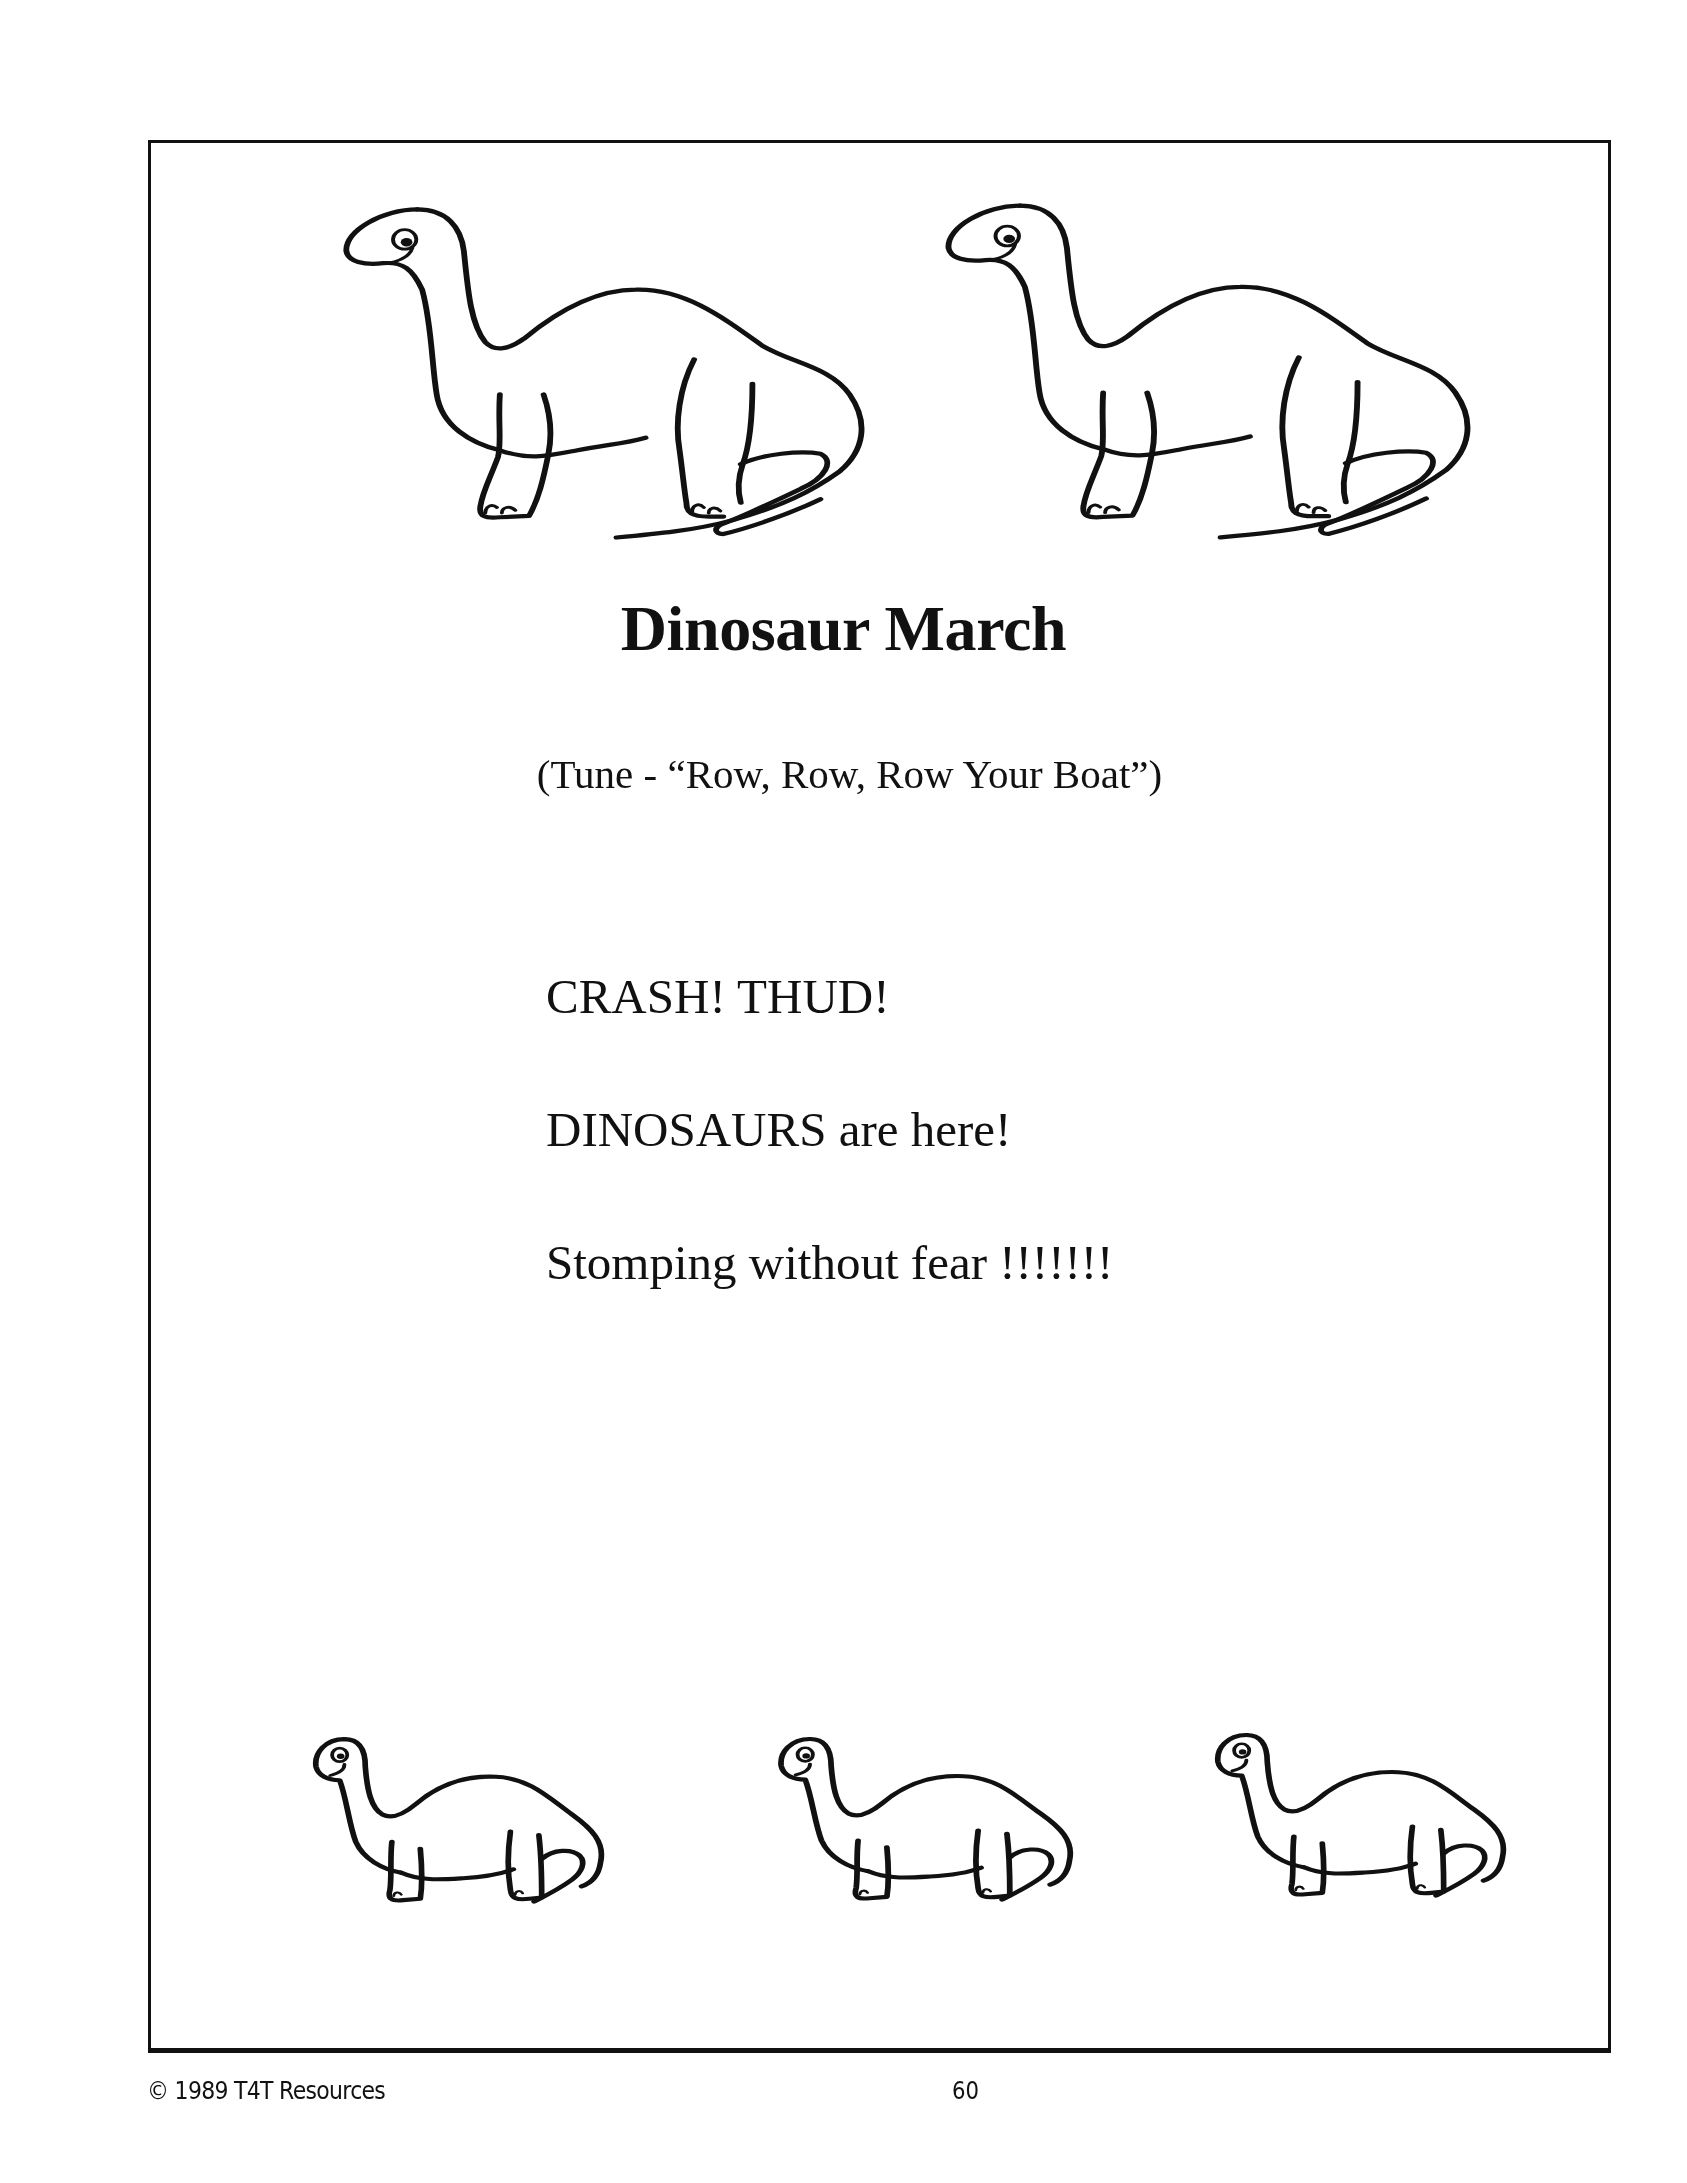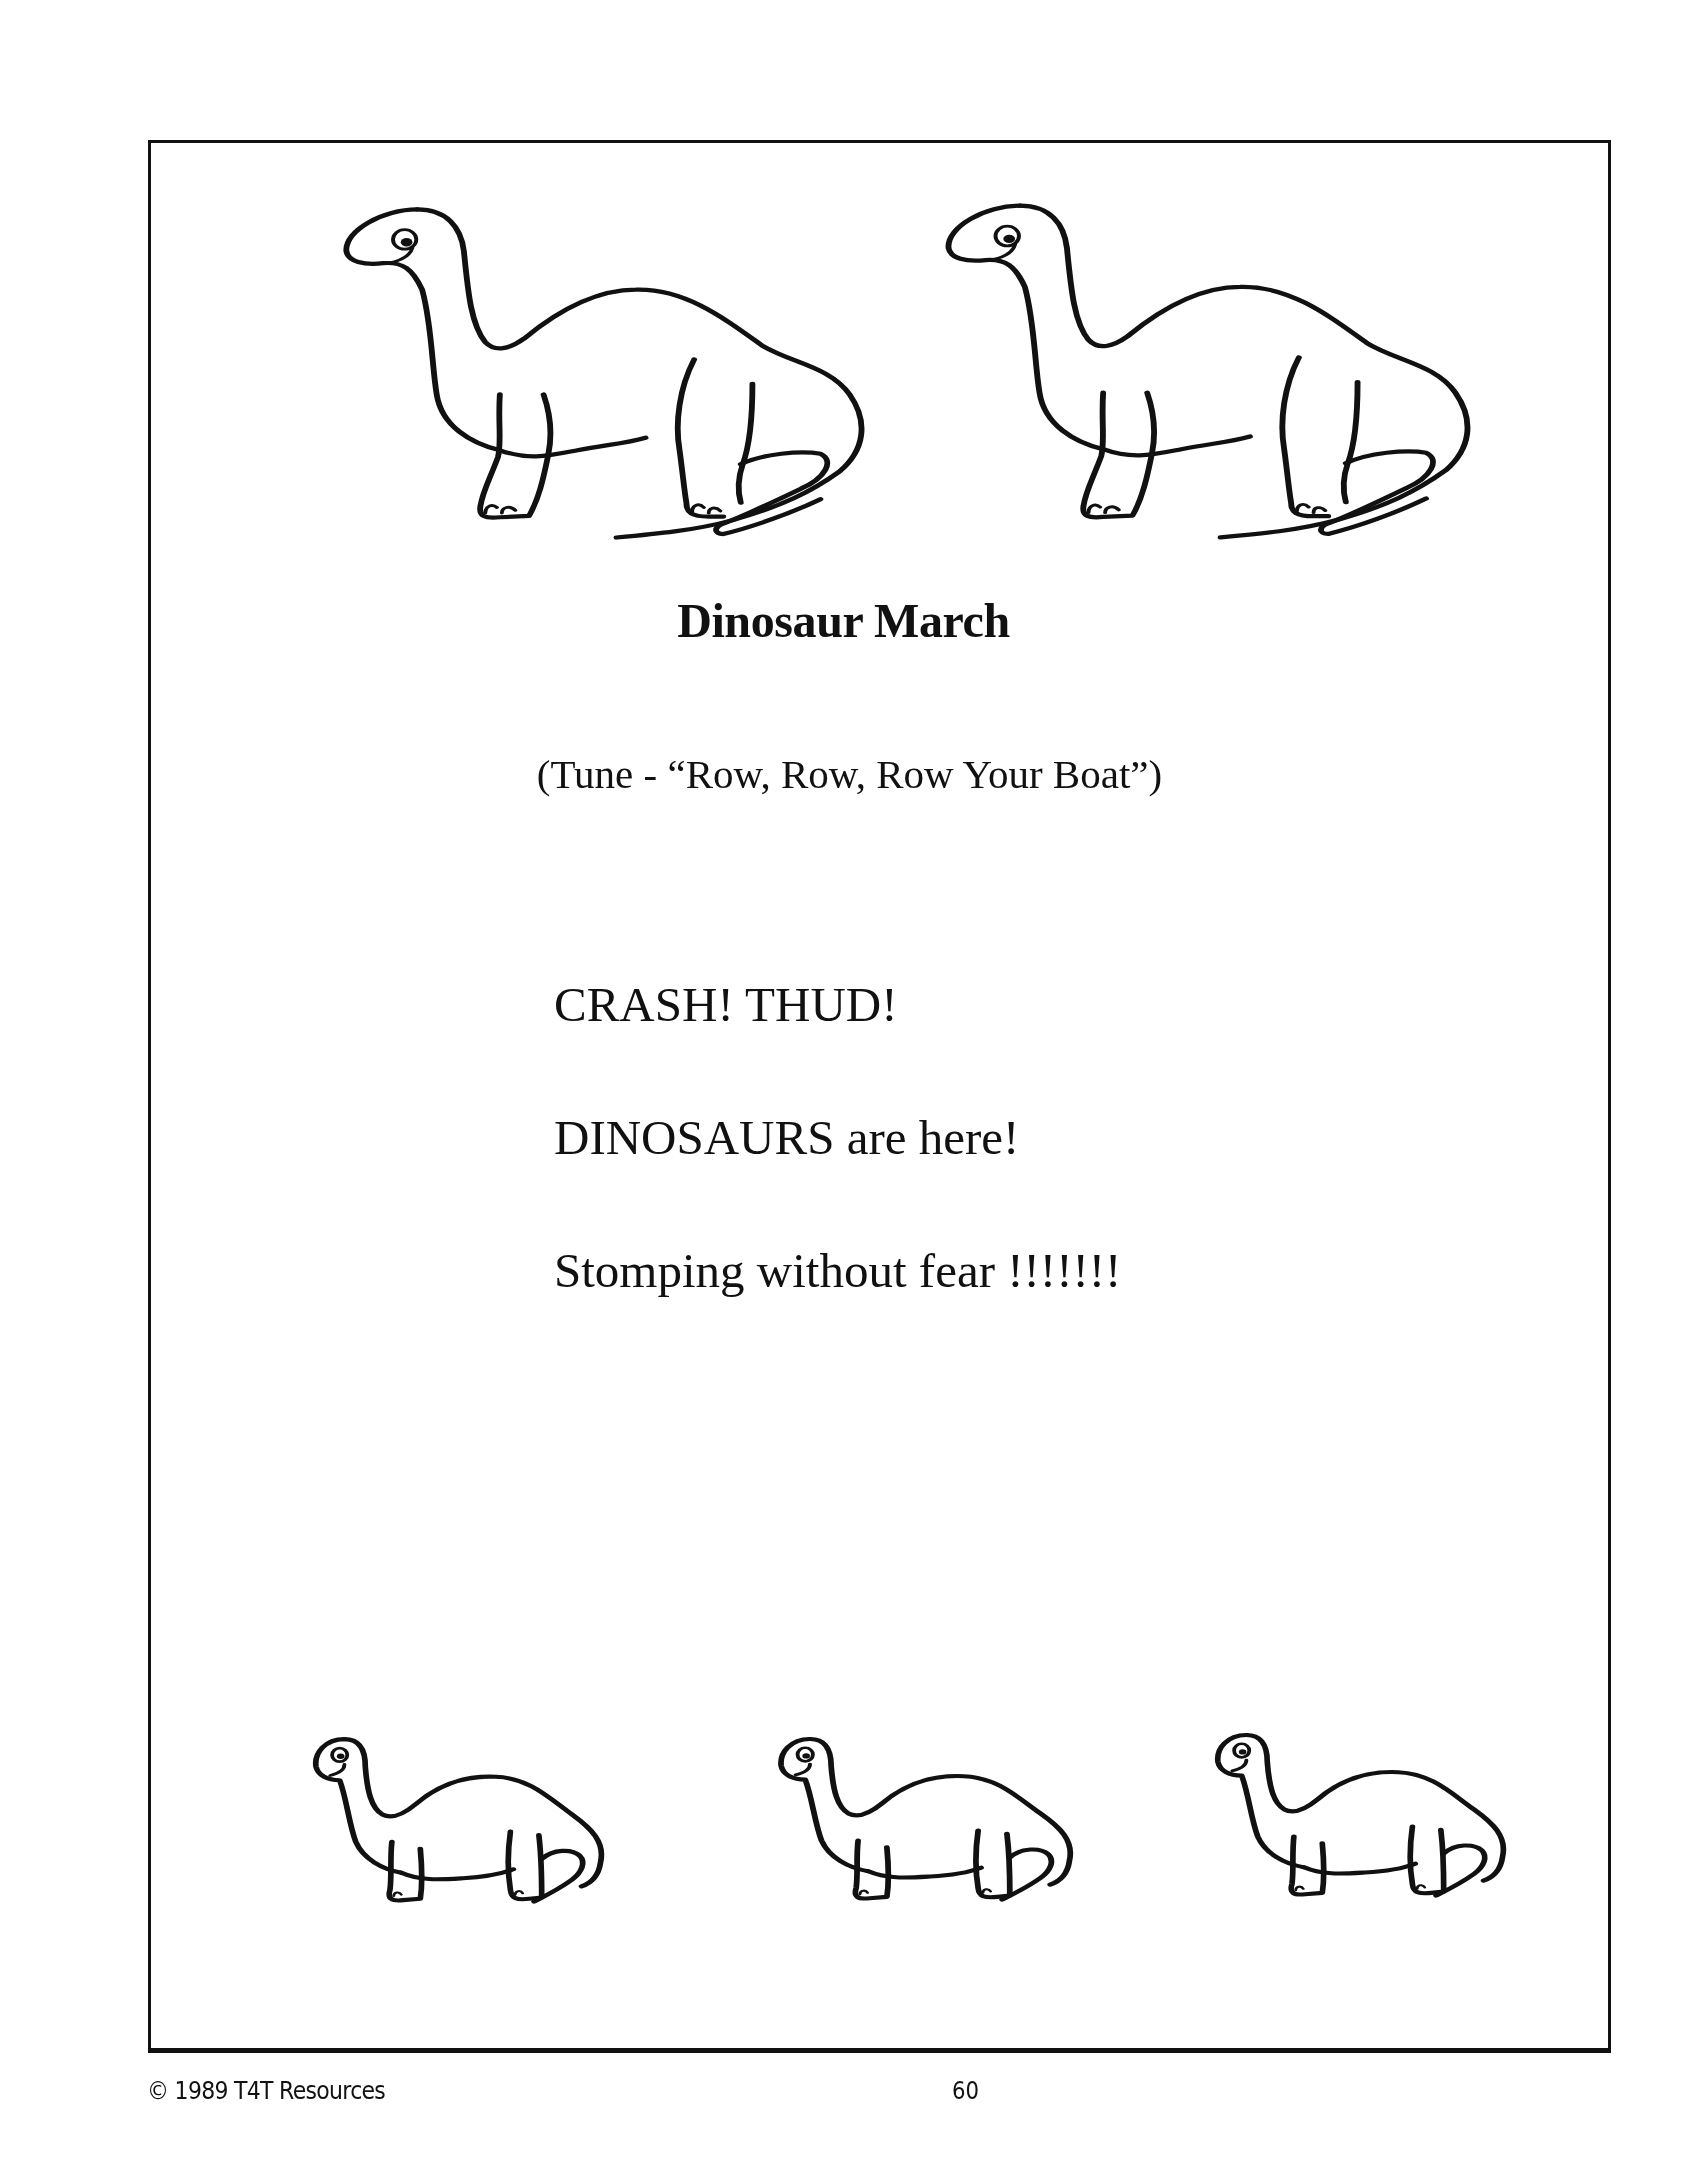--- a/index.html
+++ b/index.html
@@ -1,22 +1,22 @@
 <!DOCTYPE html>
 <html style="font-size:13px"><head>
   <meta charset="utf-8">
   <style>
     html, body { margin: 0; padding: 0; background: #ffffff; }
     body { width: 1687px; height: 2183px; position: relative; overflow: hidden; font-family: "Liberation Serif", serif; color: #111; }
     .page-border { position: absolute; left: 148px; top: 140px; width: 1463px; height: 1913px; border: 3.3px solid #111; box-sizing: border-box; border-right-width: 3.3px; border-bottom-width: 5px; }
     .dino { position: absolute; }
     .dino svg { width: 100%; height: 100%; display: block; }
-    .title { position: absolute; left: 0; width: 1687px; top: 597px; text-align: center; font-size: 48px; font-weight: bold; line-height: 1; letter-spacing: -0.4px; }
+    .title { position: absolute; left: 0; width: 1687px; top: 597px; text-align: center; font-size: 64px; font-weight: bold; line-height: 1; letter-spacing: -0.4px; }
     .subtitle { position: absolute; left: 6px; width: 1687px; top: 754px; text-align: center; font-size: 41px; line-height: 1; }
-    .lyrics { position: absolute; left: 546px; top: 972px; margin: 8px; padding: 0; list-style: none; }
+    .lyrics { position: absolute; left: 546px; top: 972px; margin: 0; padding: 0; list-style: none; }
     .lyrics li { font-size: 49px; line-height: 1; height: 133px; white-space: nowrap; }
     .footer-left { position: absolute; left: 147px; top: 2076px; font-family: "DejaVu Sans", sans-serif; font-size: 25px; letter-spacing: -0.8px; transform: scaleX(0.88); transform-origin: left top; }
     .footer-page { position: absolute; left: 952px; top: 2076px; font-family: "DejaVu Sans", sans-serif; font-size: 25px; transform: scaleX(0.85); transform-origin: left top; }
   </style>
 </head>
 <body>
 
 <div class="page-border"></div>
 
 <svg width="0" height="0" style="position:absolute">

